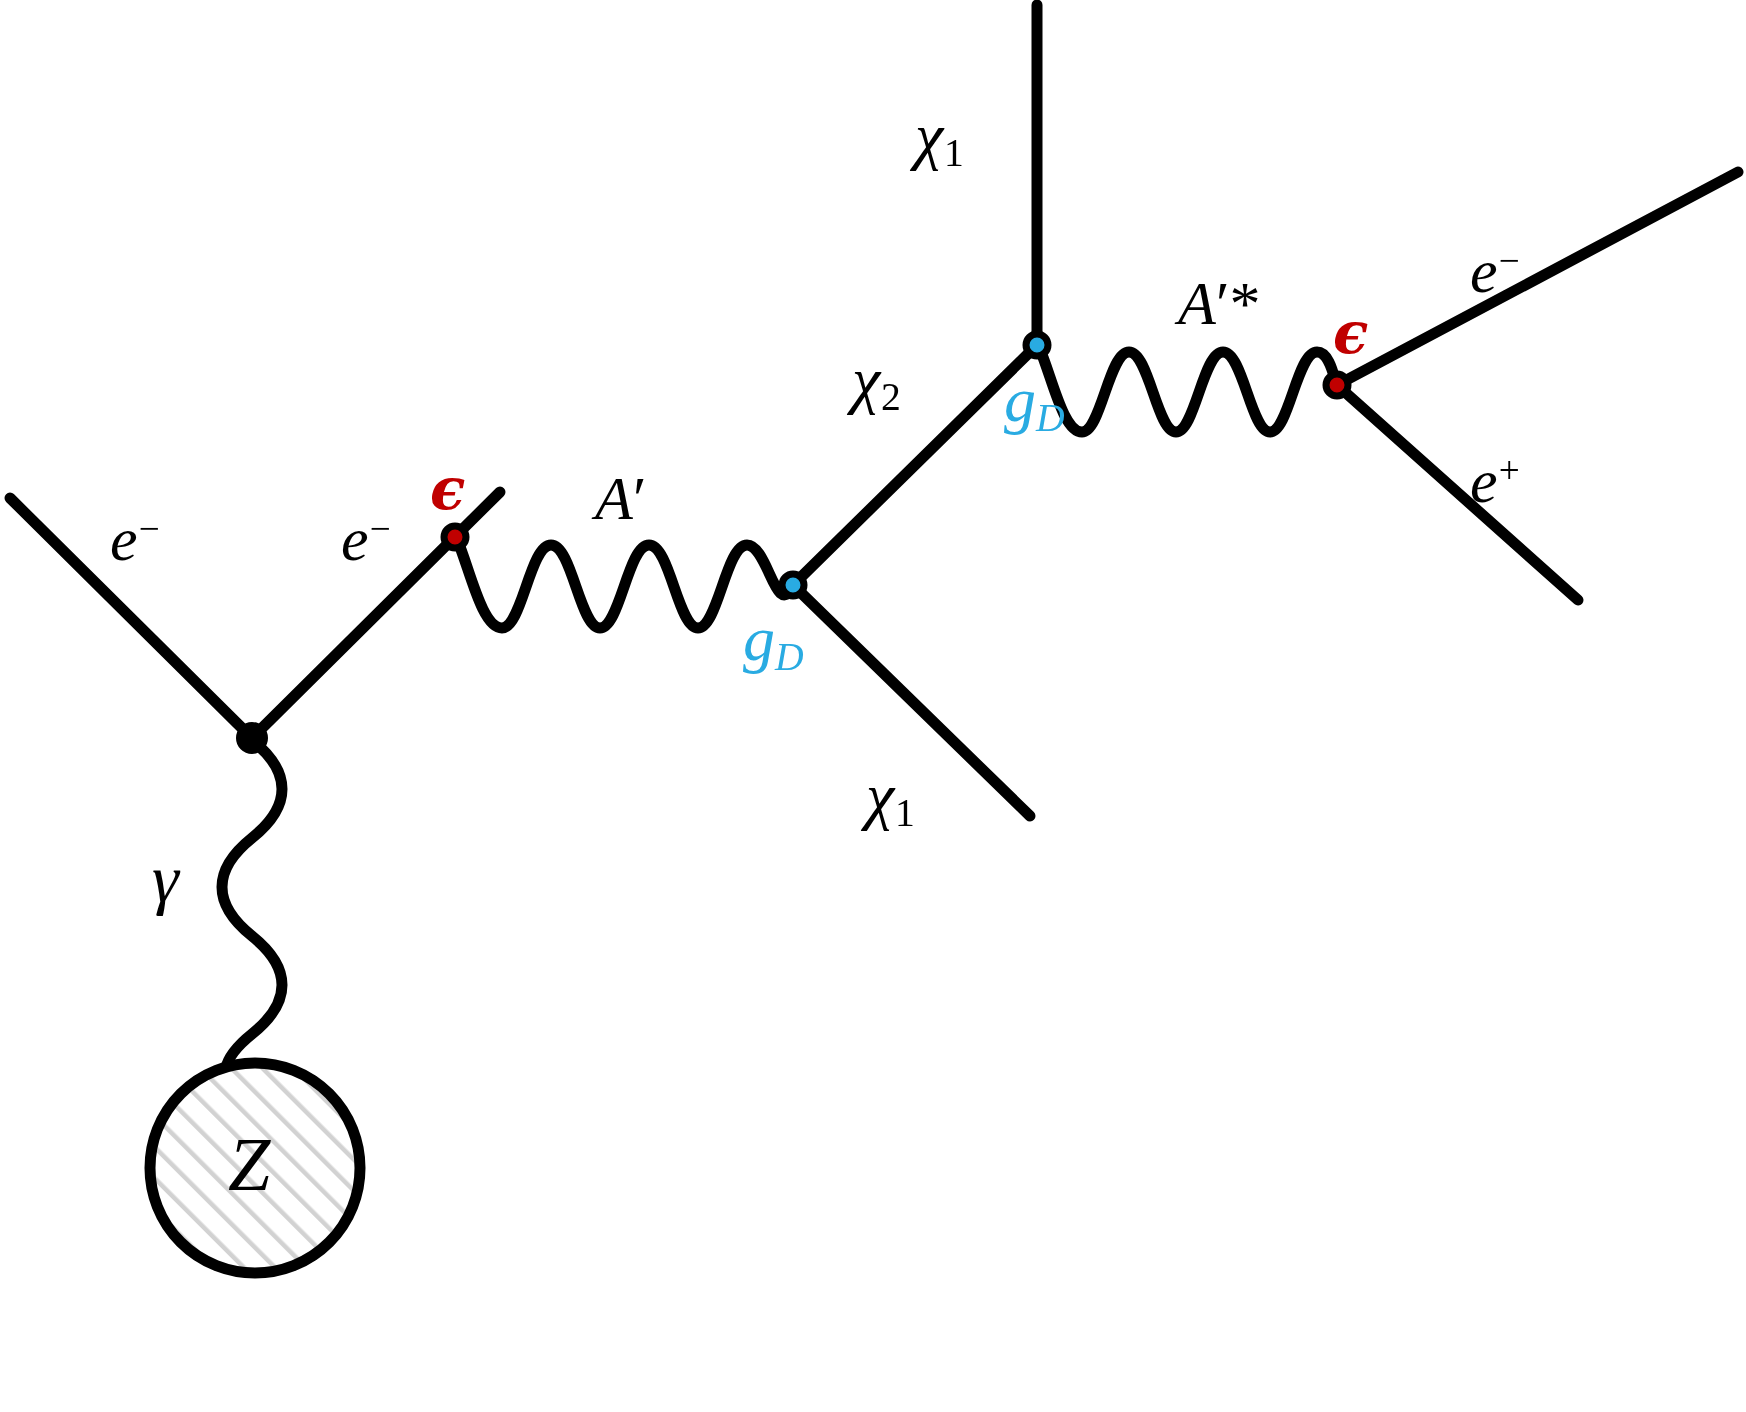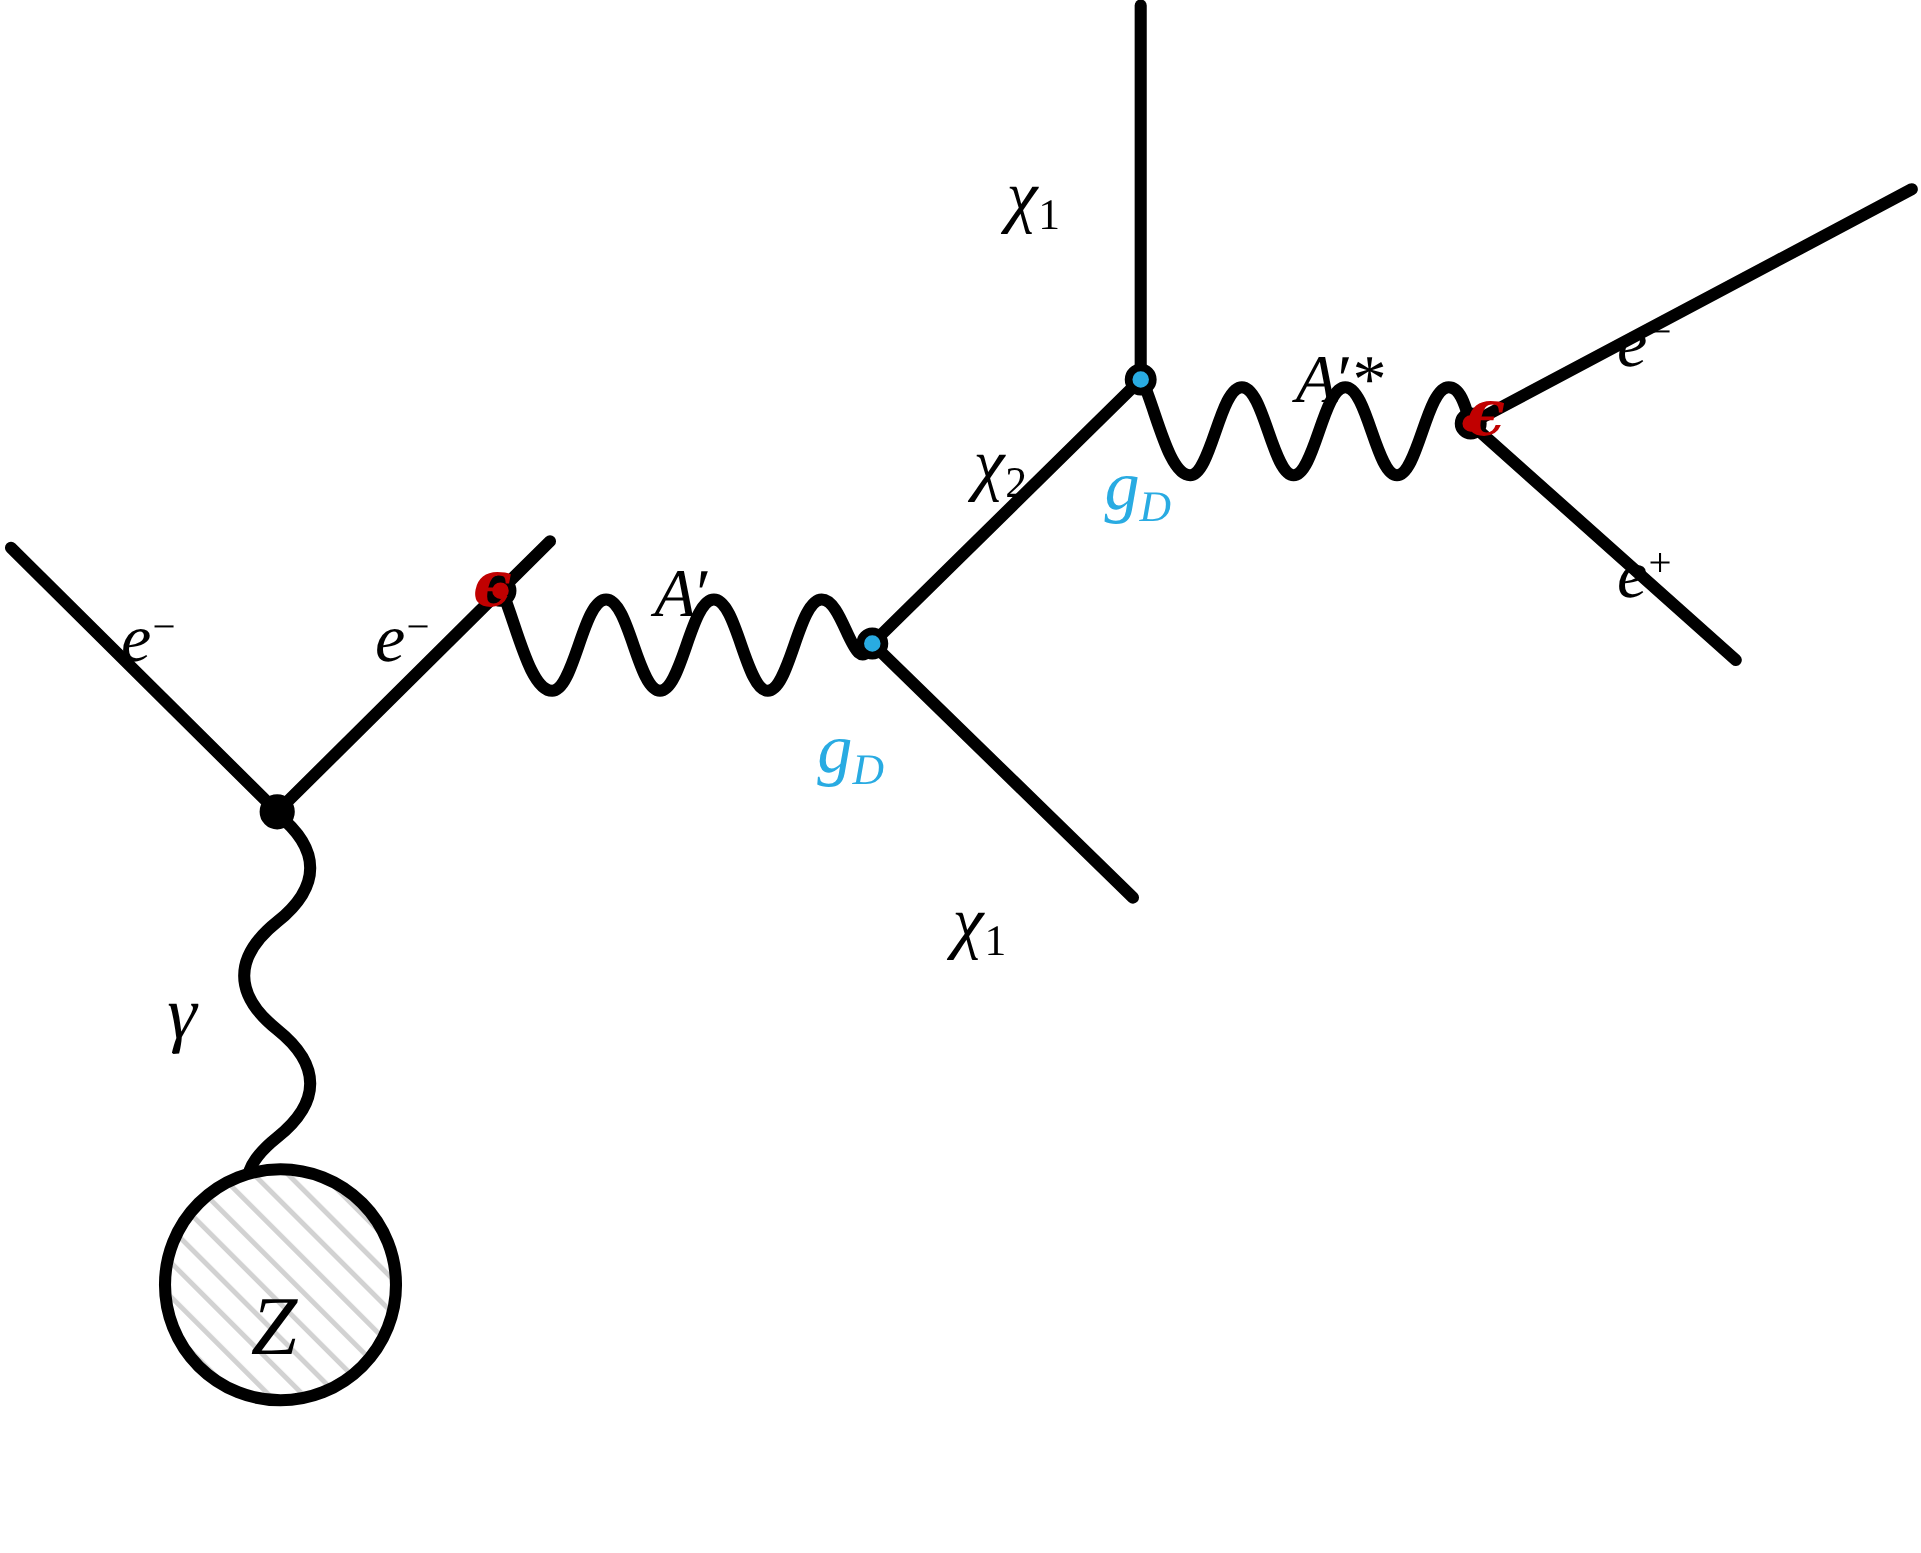--- a/index.html
+++ b/index.html
@@ -29,21 +29,20 @@
     display: block;
   }
   .lbl {
     position: absolute;
     font-family: "Liberation Serif", "DejaVu Serif", serif;
     font-style: italic;
     color: #000000;
     white-space: nowrap;
     line-height: 1;
     user-select: none;
-    margin-top: 42px;
   }
   .lbl sub {
     font-size: 0.62em;
     font-style: normal;
     vertical-align: -0.22em;
     padding-left: 0.02em;
   }
   .lbl sup {
     font-size: 0.60em;
     font-style: normal;
@@ -152,21 +151,21 @@
   </div>
 
   <div class="lbl" style="left:595px; top:467px; font-size:62px;">
     <span>A</span><span class="prime">′</span>
   </div>
 
   <div class="lbl" style="left:743px; top:607px; font-size:64px; color:#29ABE2;">
     <span>g</span><span class="sub-it">D</span>
   </div>
 
-  <div class="lbl" style="left:885px; top:348px; font-size:64px;">
+  <div class="lbl" style="left:852px; top:348px; font-size:64px;">
     <span>χ</span><sub>2</sub>
   </div>
 
   <div class="lbl" style="left:1004px; top:368px; font-size:64px; color:#29ABE2;">
     <span>g</span><span class="sub-it">D</span>
   </div>
 
   <div class="lbl" style="left:915px; top:104px; font-size:64px;">
     <span>χ</span><sub>1</sub>
   </div>

